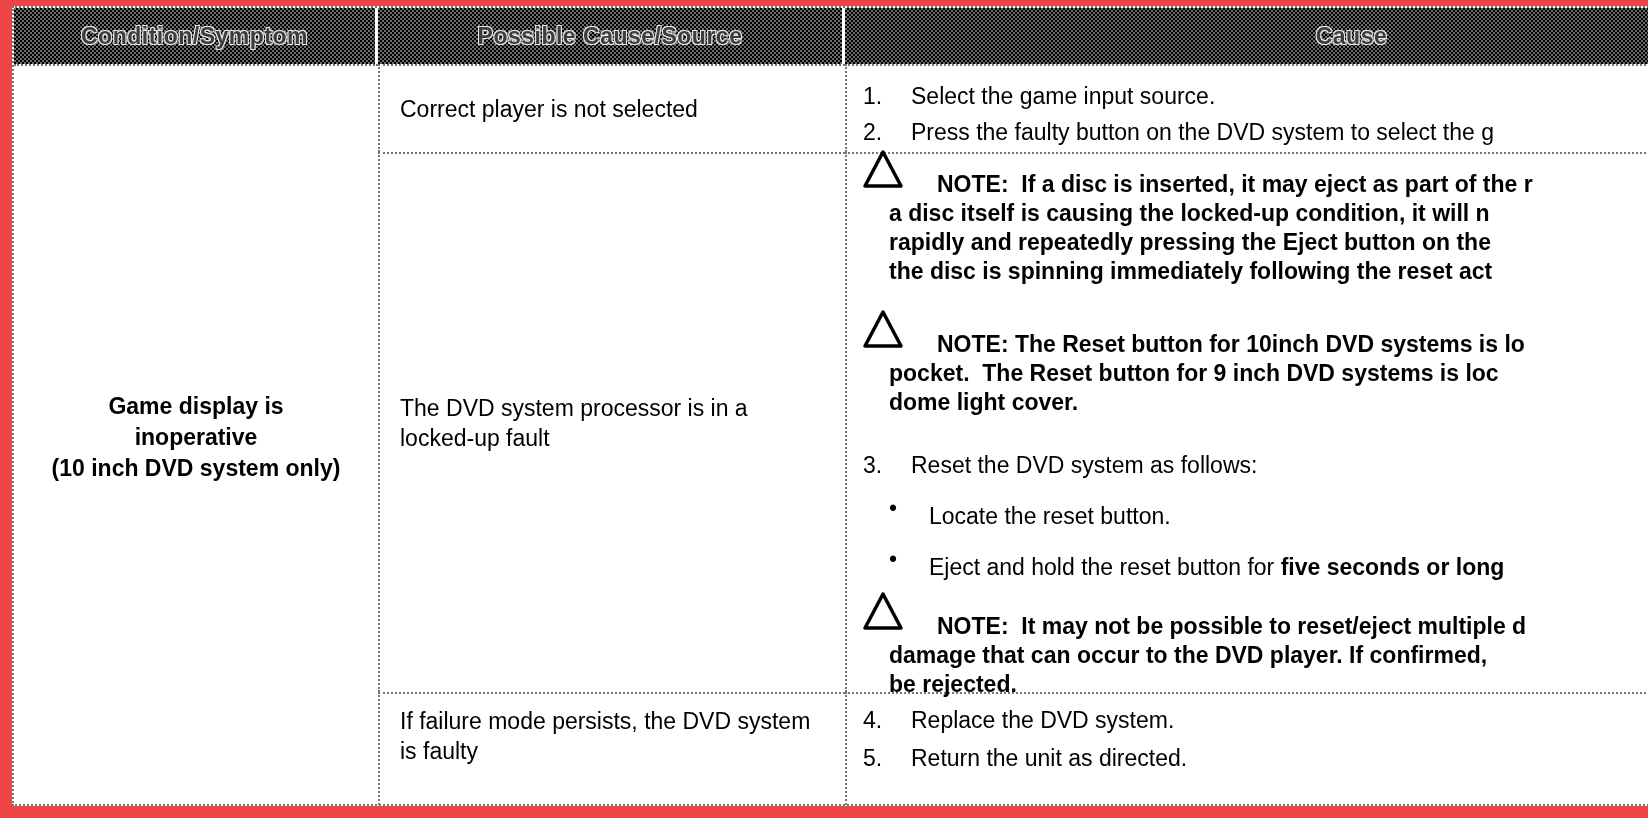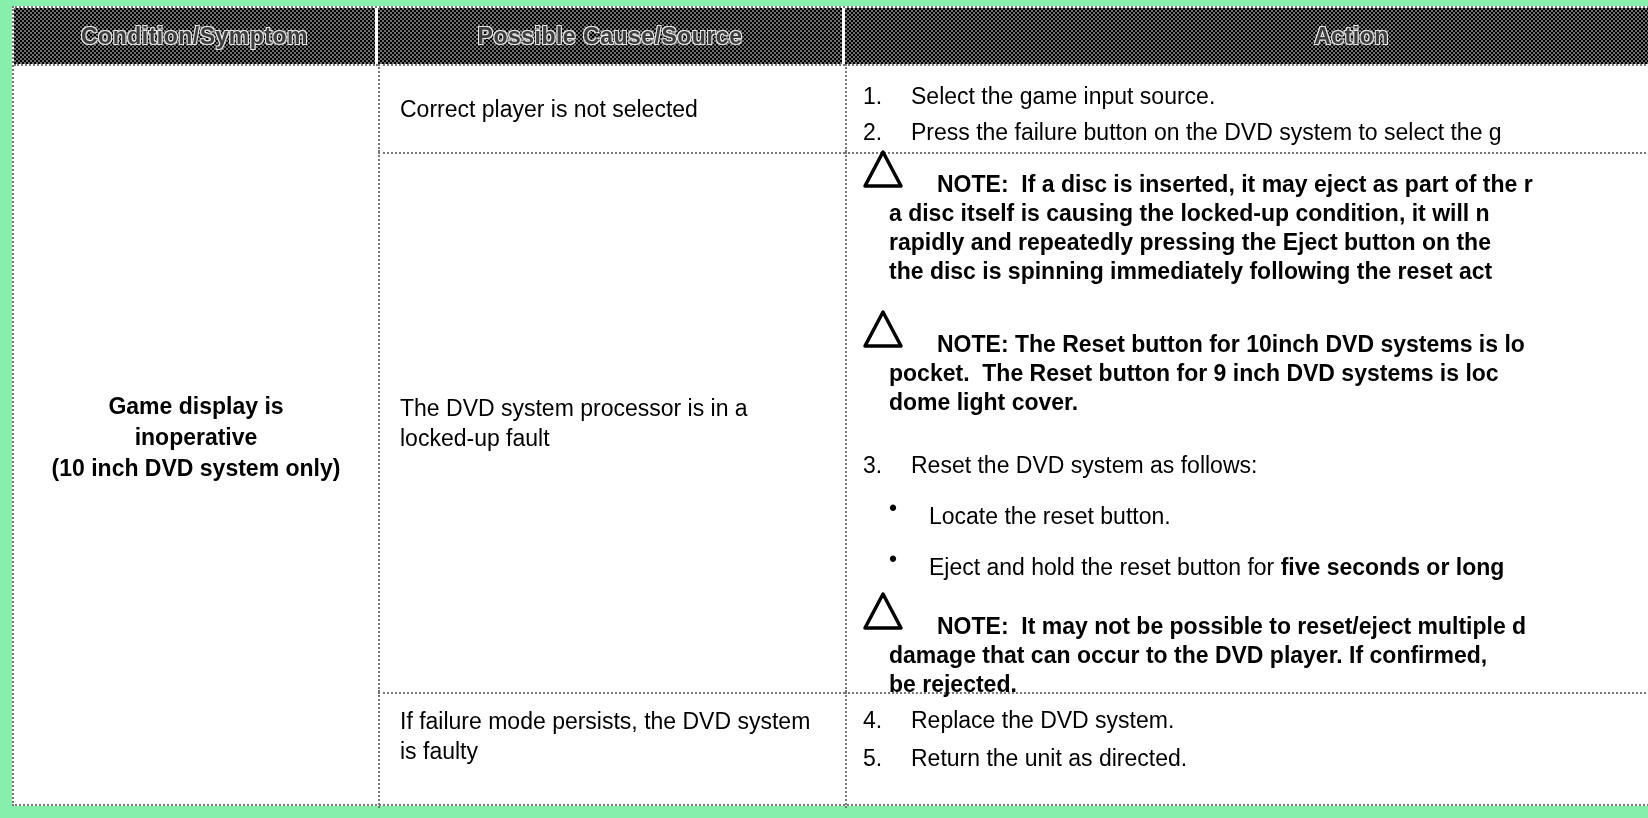--- a/index.html
+++ b/index.html
@@ -1,21 +1,21 @@
 <!DOCTYPE html>
 <html><head>
 <meta charset="utf-8">
 <style>
   html, body { margin: 0; padding: 0; background: #fff; }
   .viewport {
     position: relative;
     width: 1648px;
     height: 818px;
     overflow: hidden;
-    background: #86efac;
+    background: #ef4444;
     font-family: "Liberation Sans", sans-serif;
     color: #000;
   }
   .ttable {
     position: absolute;
     left: 12px;
     top: 6px;
     width: 1844px;  
     height: 800px;
     display: grid;
@@ -96,40 +96,40 @@
 <div class="viewport">
   <div class="ttable">
 
     <div class="hcell hgap">
       <span>Condition/Symptom</span>
     </div>
     <div class="hcell hgap">
       <span>Possible Cause/Source</span>
     </div>
     <div class="hcell">
-      <span>Action</span>
+      <span>Cause</span>
     </div>
 
     <div class="cell condition bt">
       <div>Game display is</div>
       <div>inoperative</div>
       <div>(10 inch DVD system only)</div>
     </div>
 
     <div class="cell cause vcenter bl bt">
       <span>Correct player is not selected</span>
     </div>
     <div class="cell action a-row1 bl bt">
       <div class="step">
         <span class="num">1.</span>
         <span class="stext">Select the game input source.</span>
       </div>
       <div class="step">
         <span class="num">2.</span>
-        <span class="stext">Press the failure button on the DVD system to select the g</span>
+        <span class="stext">Press the faulty button on the DVD system to select the g</span>
       </div>
     </div>
 
     <div class="cell cause vcenter bl bt">
       <span>The DVD system processor is in a locked-up fault</span>
     </div>
     <div class="cell action bl bt">
 
       <div class="note mt-note1">
         <span class="tri">

